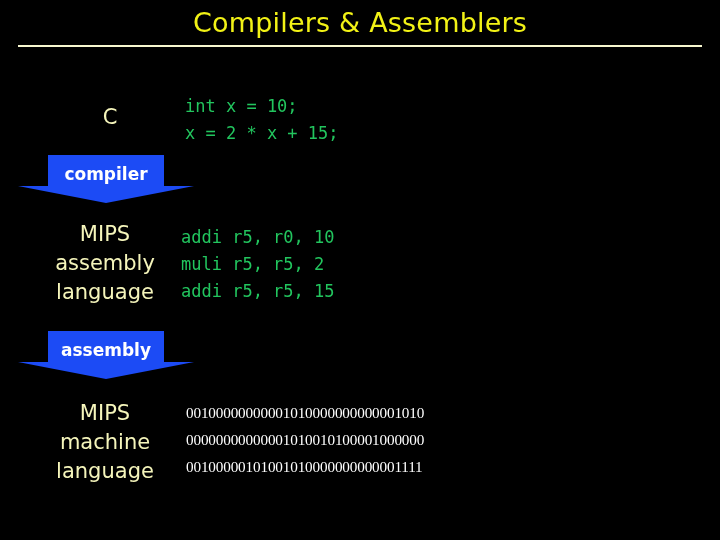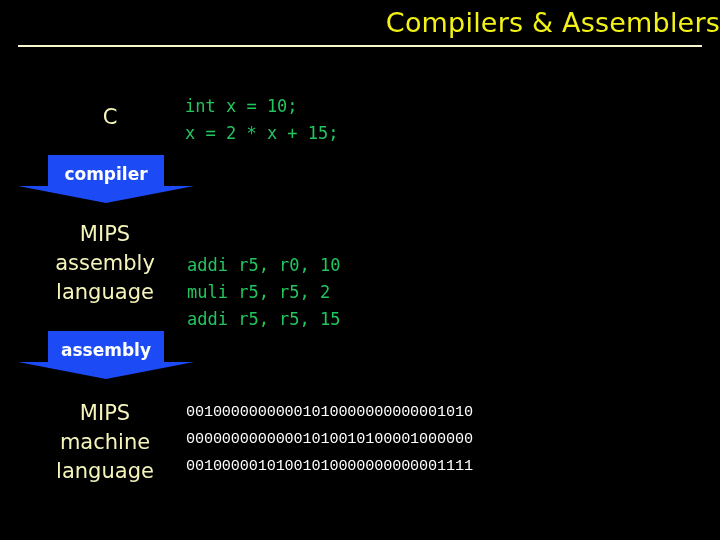--- a/index.html
+++ b/index.html
@@ -24,21 +24,21 @@
     height: 540px;
     background: #000000;
   }
 
   
   .slide-title {
     position: absolute;
     left: 0;
     top: 6px;
     width: 720px;
-    text-align: right;
+    text-align: center;
     color: #f2f216;
     font-size: 27px;
     font-weight: normal;
     letter-spacing: 0.2px;
     line-height: 34px;
     white-space: nowrap;
   }
   .title-rule {
     position: absolute;
     left: 18px;
@@ -64,21 +64,21 @@
     color: #22c55e;
     font-family: "DejaVu Sans Mono", monospace;
     font-size: 17px;
     line-height: 27px;
     white-space: pre;
     letter-spacing: 0px;
   }
   .binary-block {
     position: absolute;
     color: #ffffff;
-    font-family: Liberation Mono, monospace;
+    font-family: Liberation Serif, serif;
     font-size: 15.2px;
     line-height: 27px;
     white-space: pre;
     letter-spacing: -0.15px;
   }
 
   
   .arrow {
     position: absolute;
     width: 176px;
@@ -101,21 +101,21 @@
     pointer-events: none;
     white-space: nowrap;
     font-weight: bold;
   }
 
   
   #label-c        { left: 40px;  top: 103px; width: 140px; }
   #code-c         { left: 185px; top: 93px; }
   #arrow-compiler { left: 18px;  top: 155px; }
   #label-mips-asm { left: 30px;  top: 220px; width: 150px; }
-  #code-asm       { left: 187px; top: 224px; margin-top: 28px; }
+  #code-asm       { left: 181px; top: 224px; }
   #arrow-assembler{ left: 18px;  top: 331px; }
   #label-mips-mc  { left: 30px;  top: 399px; width: 150px; }
   #code-binary    { left: 186px; top: 399px; }
 </style>
 </head>
 <body>
 
 <div class="slide">
 
   <div class="slide-title">Compilers &amp; Assemblers</div>

